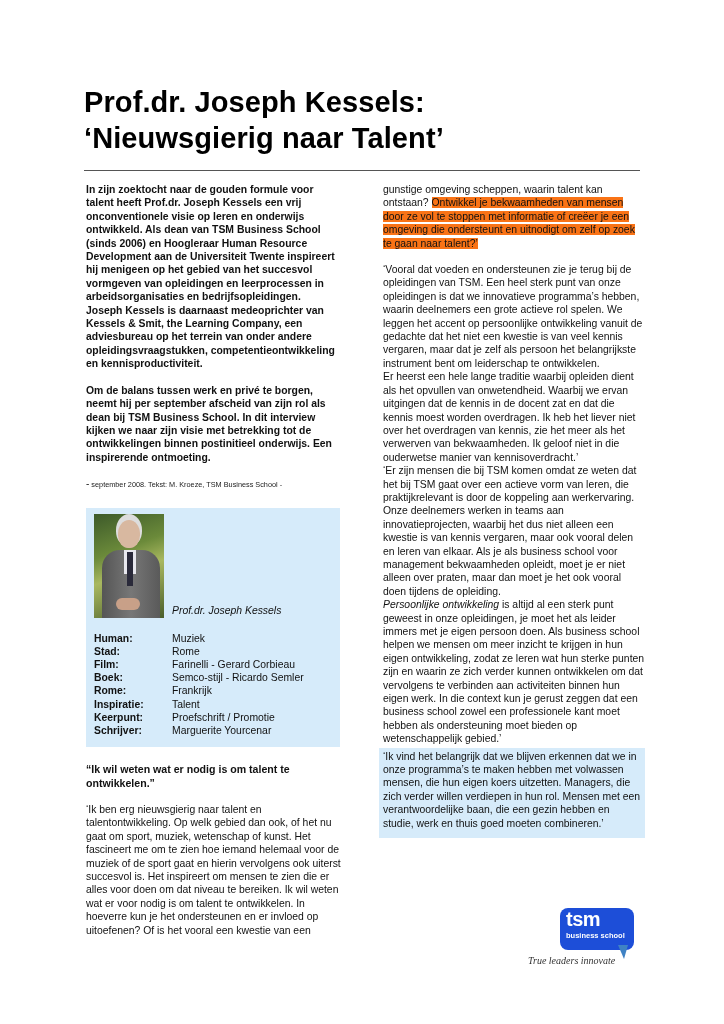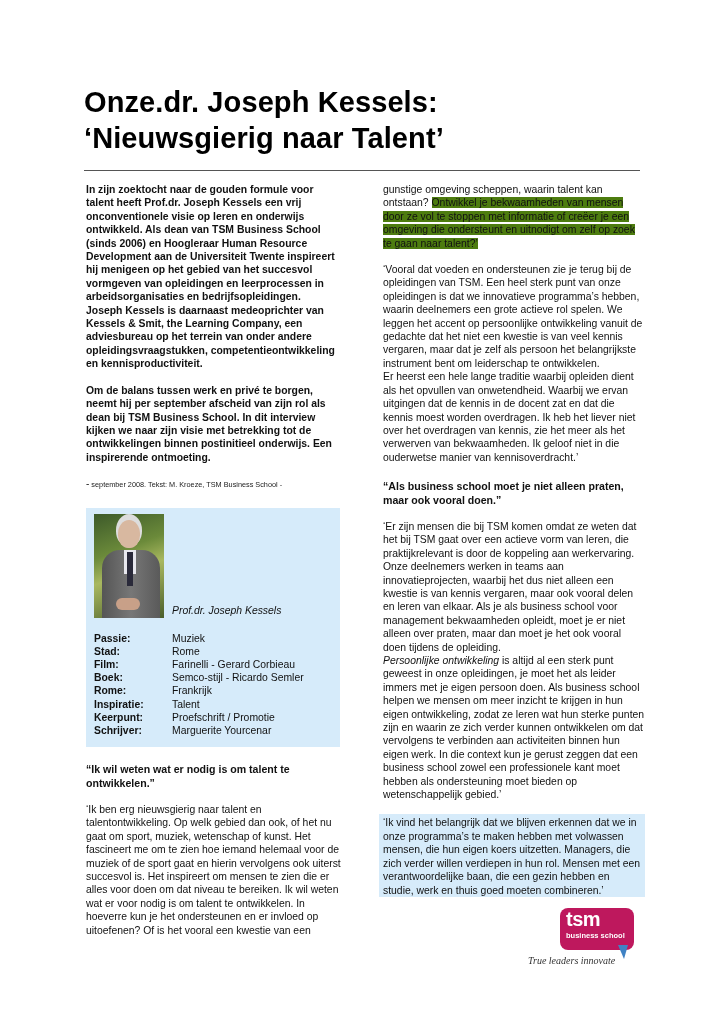--- a/index.html
+++ b/index.html
@@ -25,37 +25,37 @@
   .photo .shirt { position: absolute; left: 30px; top: 36px; width: 12px; height: 24px; background: #e8e8ee; }
   .photo .tie { position: absolute; left: 33px; top: 38px; width: 6px; height: 34px; background: #2a2a3a; }
   .photo .hands { position: absolute; left: 22px; top: 84px; width: 24px; height: 12px; border-radius: 6px; background: #c8a088; }
   .caption { font-style: italic; margin-left: 8px; margin-bottom: 0; font-size: 10.4px; }
   .facts { margin-top: 14px; border-collapse: collapse; }
   .facts td { padding: 0; vertical-align: top; font-size: 10.4px; line-height: 13.2px; }
   .facts td.k { font-weight: bold; width: 78px; }
   .quote { font-weight: bold; margin: 16px 0 13px 0; font-size: 10.6px; }
   p { margin: 0; }
   .para-gap { margin-top: 13px; }
-  .hl { background: #4d7c0f; }
-  .hl-block { background: #d6ebfa; padding: 2px 4px 0 4px; margin-left: -4px; margin-top: 13px; }
+  .hl { background: #f97316; }
+  .hl-block { background: #d6ebfa; padding: 2px 4px 8px 4px; margin-left: -4px; margin-top: 2px; }
   .logo { position: absolute; left: 528px; top: 905px; width: 110px; height: 64px; }
-  .bubble { position: absolute; left: 32px; top: 3px; width: 74px; height: 42px; background: #be185d;
+  .bubble { position: absolute; left: 32px; top: 3px; width: 74px; height: 42px; background: #1d4ed8;
             border-radius: 8px; color: #fff; }
   .bubble .tsm { position: absolute; left: 6px; top: 0px; font-size: 20px; font-weight: bold; letter-spacing: -0.5px; line-height: 22px; }
   .bubble .bs { position: absolute; left: 6px; top: 23px; font-size: 7.5px; font-weight: bold; line-height: 9px; }
   .bubble-tail { position: absolute; left: 90px; top: 40px; width: 0; height: 0;
                  border-left: 6px solid transparent; border-right: 4px solid transparent; border-top: 14px solid #3f82c4; }
   .tagline { position: absolute; left: 0px; top: 50px; font-family: "Liberation Serif", serif; font-style: italic;
              font-size: 10px; color: #333; white-space: nowrap; }
 </style>
 </head>
 <body>
 
 <h1 class="title">
-  <span>Onze.dr. Joseph Kessels:</span><br>
+  <span>Prof.dr. Joseph Kessels:</span><br>
   <span>‘Nieuwsgierig naar Talent’</span>
 </h1>
 <div class="rule"></div>
 
 <div class="col col-left">
   <p class="intro">In zijn zoektocht naar de gouden formule voor talent heeft Prof.dr. Joseph Kessels een vrij onconventionele visie op leren en onderwijs ontwikkeld. Als dean van TSM Business School (sinds 2006) en Hoogleraar Human Resource Development aan de Universiteit Twente inspireert hij menigeen op het gebied van het succesvol vormgeven van opleidingen en leerprocessen in arbeidsorganisaties en bedrijfsopleidingen. Joseph Kessels is daarnaast medeoprichter van Kessels &amp; Smit, the Learning Company, een adviesbureau op het terrein van onder andere opleidingsvraagstukken, competentieontwikkeling en kennisproductiviteit.</p>
   <p class="intro">Om de balans tussen werk en privé te borgen, neemt hij per september afscheid van zijn rol als dean bij TSM Business School. In dit interview kijken we naar zijn visie met betrekking tot de ontwikkelingen binnen postinitieel onderwijs. Een inspirerende ontmoeting.</p>
   <p class="credit"><span class="dash">-</span><span> september 2008. Tekst: M. Kroeze, TSM Business School -</span></p>
 
   <div class="profile">
@@ -65,21 +65,21 @@
         <div class="shirt"></div>
         <div class="tie"></div>
         <div class="head"></div>
         <div class="hands"></div>
       </div>
       <p class="caption">Prof.dr. Joseph Kessels</p>
     </div>
     <table class="facts">
       <tbody>
           <tr>
-            <td class="k">Passie:</td>
+            <td class="k">Human:</td>
             <td>Muziek</td>
           </tr>
       <tr>
             <td class="k">Stad:</td>
             <td>Rome</td>
           </tr>
       <tr>
             <td class="k">Film:</td>
             <td>Farinelli - Gerard Corbieau</td>
           </tr>
@@ -108,21 +108,20 @@
   </div>
 
   <p class="quote">“Ik wil weten wat er nodig is om talent te ontwikkelen.”</p>
   <p>‘Ik ben erg nieuwsgierig naar talent en talentontwikkeling. Op welk gebied dan ook, of het nu gaat om sport, muziek, wetenschap of kunst. Het fascineert me om te zien hoe iemand helemaal voor de muziek of de sport gaat en hierin vervolgens ook uiterst succesvol is. Het inspireert om mensen te zien die er alles voor doen om dat niveau te bereiken. Ik wil weten wat er voor nodig is om talent te ontwikkelen. In hoeverre kun je het ondersteunen en er invloed op uitoefenen? Of is het vooral een kwestie van een</p>
 </div>
 
 <div class="col col-right">
   <p><span>gunstige omgeving scheppen, waarin talent kan ontstaan? </span><span class="hl">Ontwikkel je bekwaamheden van mensen door ze vol te stoppen met informatie of creëer je een omgeving die ondersteunt en uitnodigt om zelf op zoek te gaan naar talent?’</span></p>
   <p class="para-gap">‘Vooral dat voeden en ondersteunen zie je terug bij de opleidingen van TSM. Een heel sterk punt van onze opleidingen is dat we innovatieve programma’s hebben, waarin deelnemers een grote actieve rol spelen. We leggen het accent op persoonlijke ontwikkeling vanuit de gedachte dat het niet een kwestie is van veel kennis vergaren, maar dat je zelf als persoon het belangrijkste instrument bent om leiderschap te ontwikkelen.</p>
   <p>Er heerst een hele lange traditie waarbij opleiden dient als het opvullen van onwetendheid. Waarbij we ervan uitgingen dat de kennis in de docent zat en dat die kennis moest worden overdragen. Ik heb het liever niet over het overdragen van kennis, zie het meer als het verwerven van bekwaamheden. Ik geloof niet in die ouderwetse manier van kennisoverdracht.’</p>
-  <p class="quote">“Als business school moet je niet alleen praten, maar ook vooral doen.”</p>
   <p>‘Er zijn mensen die bij TSM komen omdat ze weten dat het bij TSM gaat over een actieve vorm van leren, die praktijkrelevant is door de koppeling aan werkervaring. Onze deelnemers werken in teams aan innovatieprojecten, waarbij het dus niet alleen een kwestie is van kennis vergaren, maar ook vooral delen en leren van elkaar. Als je als business school voor management bekwaamheden opleidt, moet je er niet alleen over praten, maar dan moet je het ook vooral doen tijdens de opleiding.</p>
   <p><em>Persoonlijke ontwikkeling</em><span> is altijd al een sterk punt geweest in onze opleidingen, je moet het als leider immers met je eigen persoon doen. Als business school helpen we mensen om meer inzicht te krijgen in hun eigen ontwikkeling, zodat ze leren wat hun sterke punten zijn en waarin ze zich verder kunnen ontwikkelen om dat vervolgens te verbinden aan activiteiten binnen hun eigen werk. In die context kun je gerust zeggen dat een business school zowel een professionele kant moet hebben als ondersteuning moet bieden op wetenschappelijk gebied.’</span></p>
   <p class="hl-block">‘Ik vind het belangrijk dat we blijven erkennen dat we in onze programma’s te maken hebben met volwassen mensen, die hun eigen koers uitzetten. Managers, die zich verder willen verdiepen in hun rol. Mensen met een verantwoordelijke baan, die een gezin hebben en studie, werk en thuis goed moeten combineren.’</p>
 </div>
 
 <div class="logo">
   <div class="bubble">
     <span class="tsm">tsm</span>
     <span class="bs">business school</span>
   </div>

